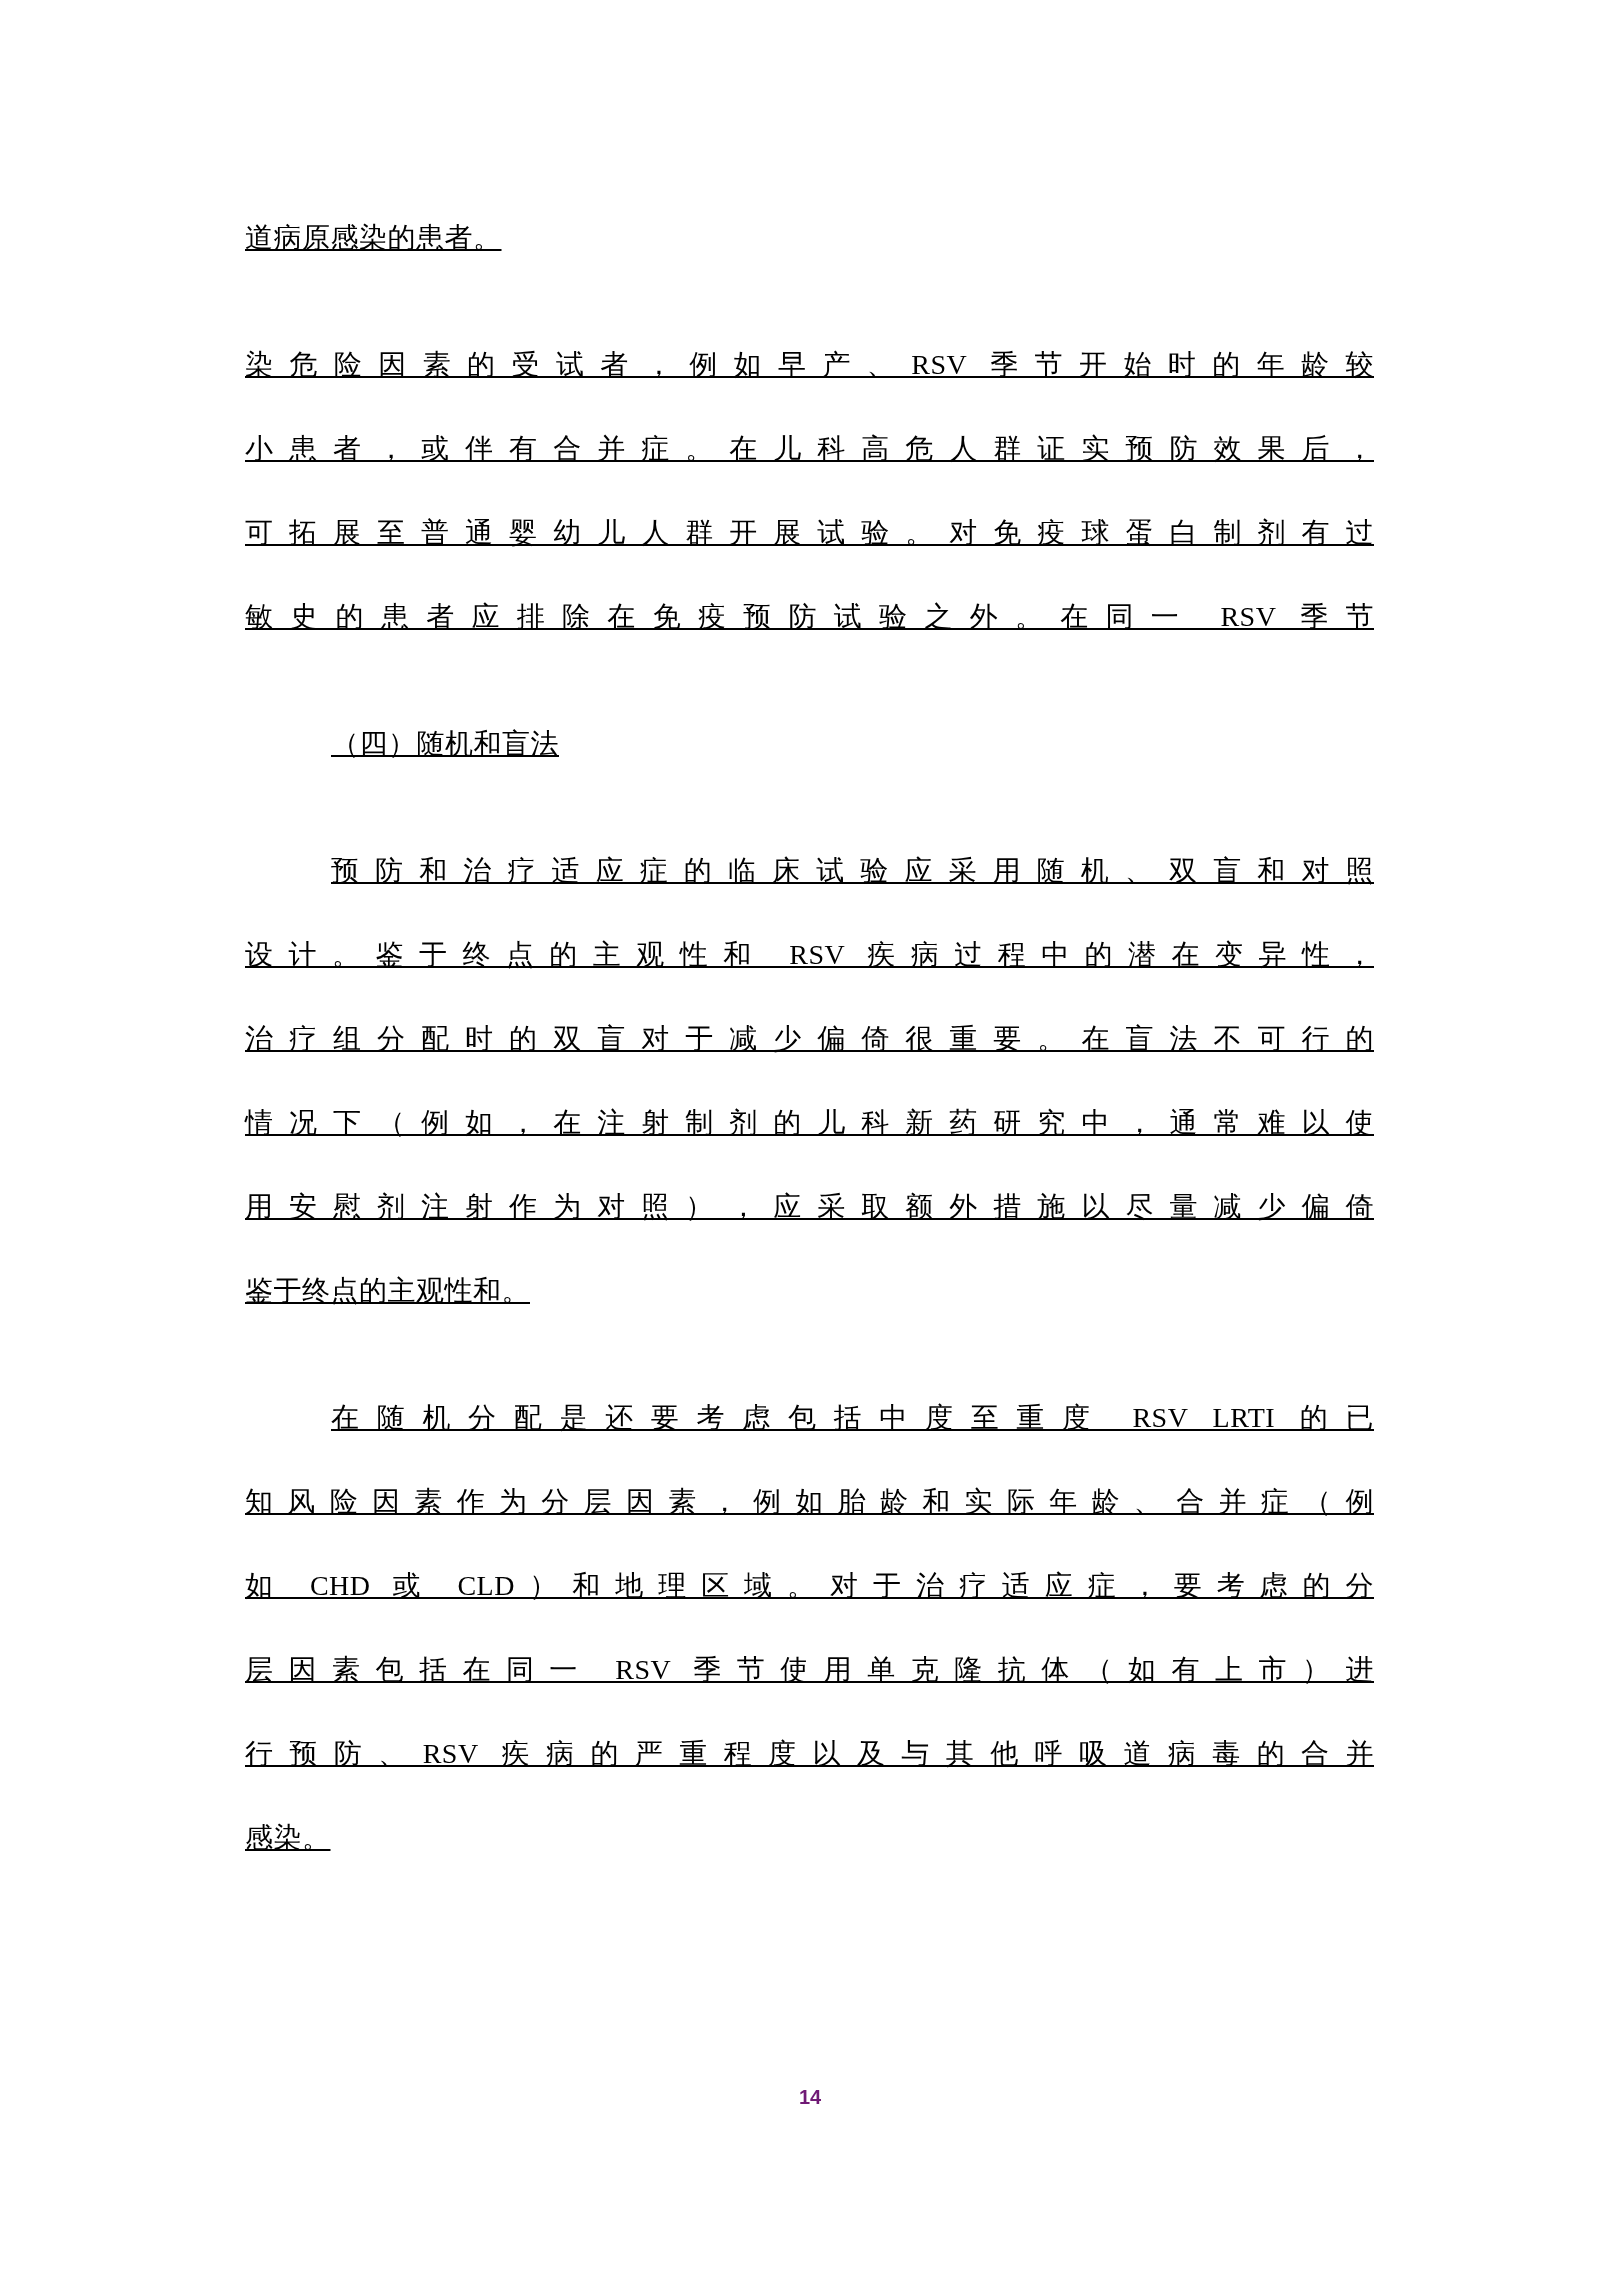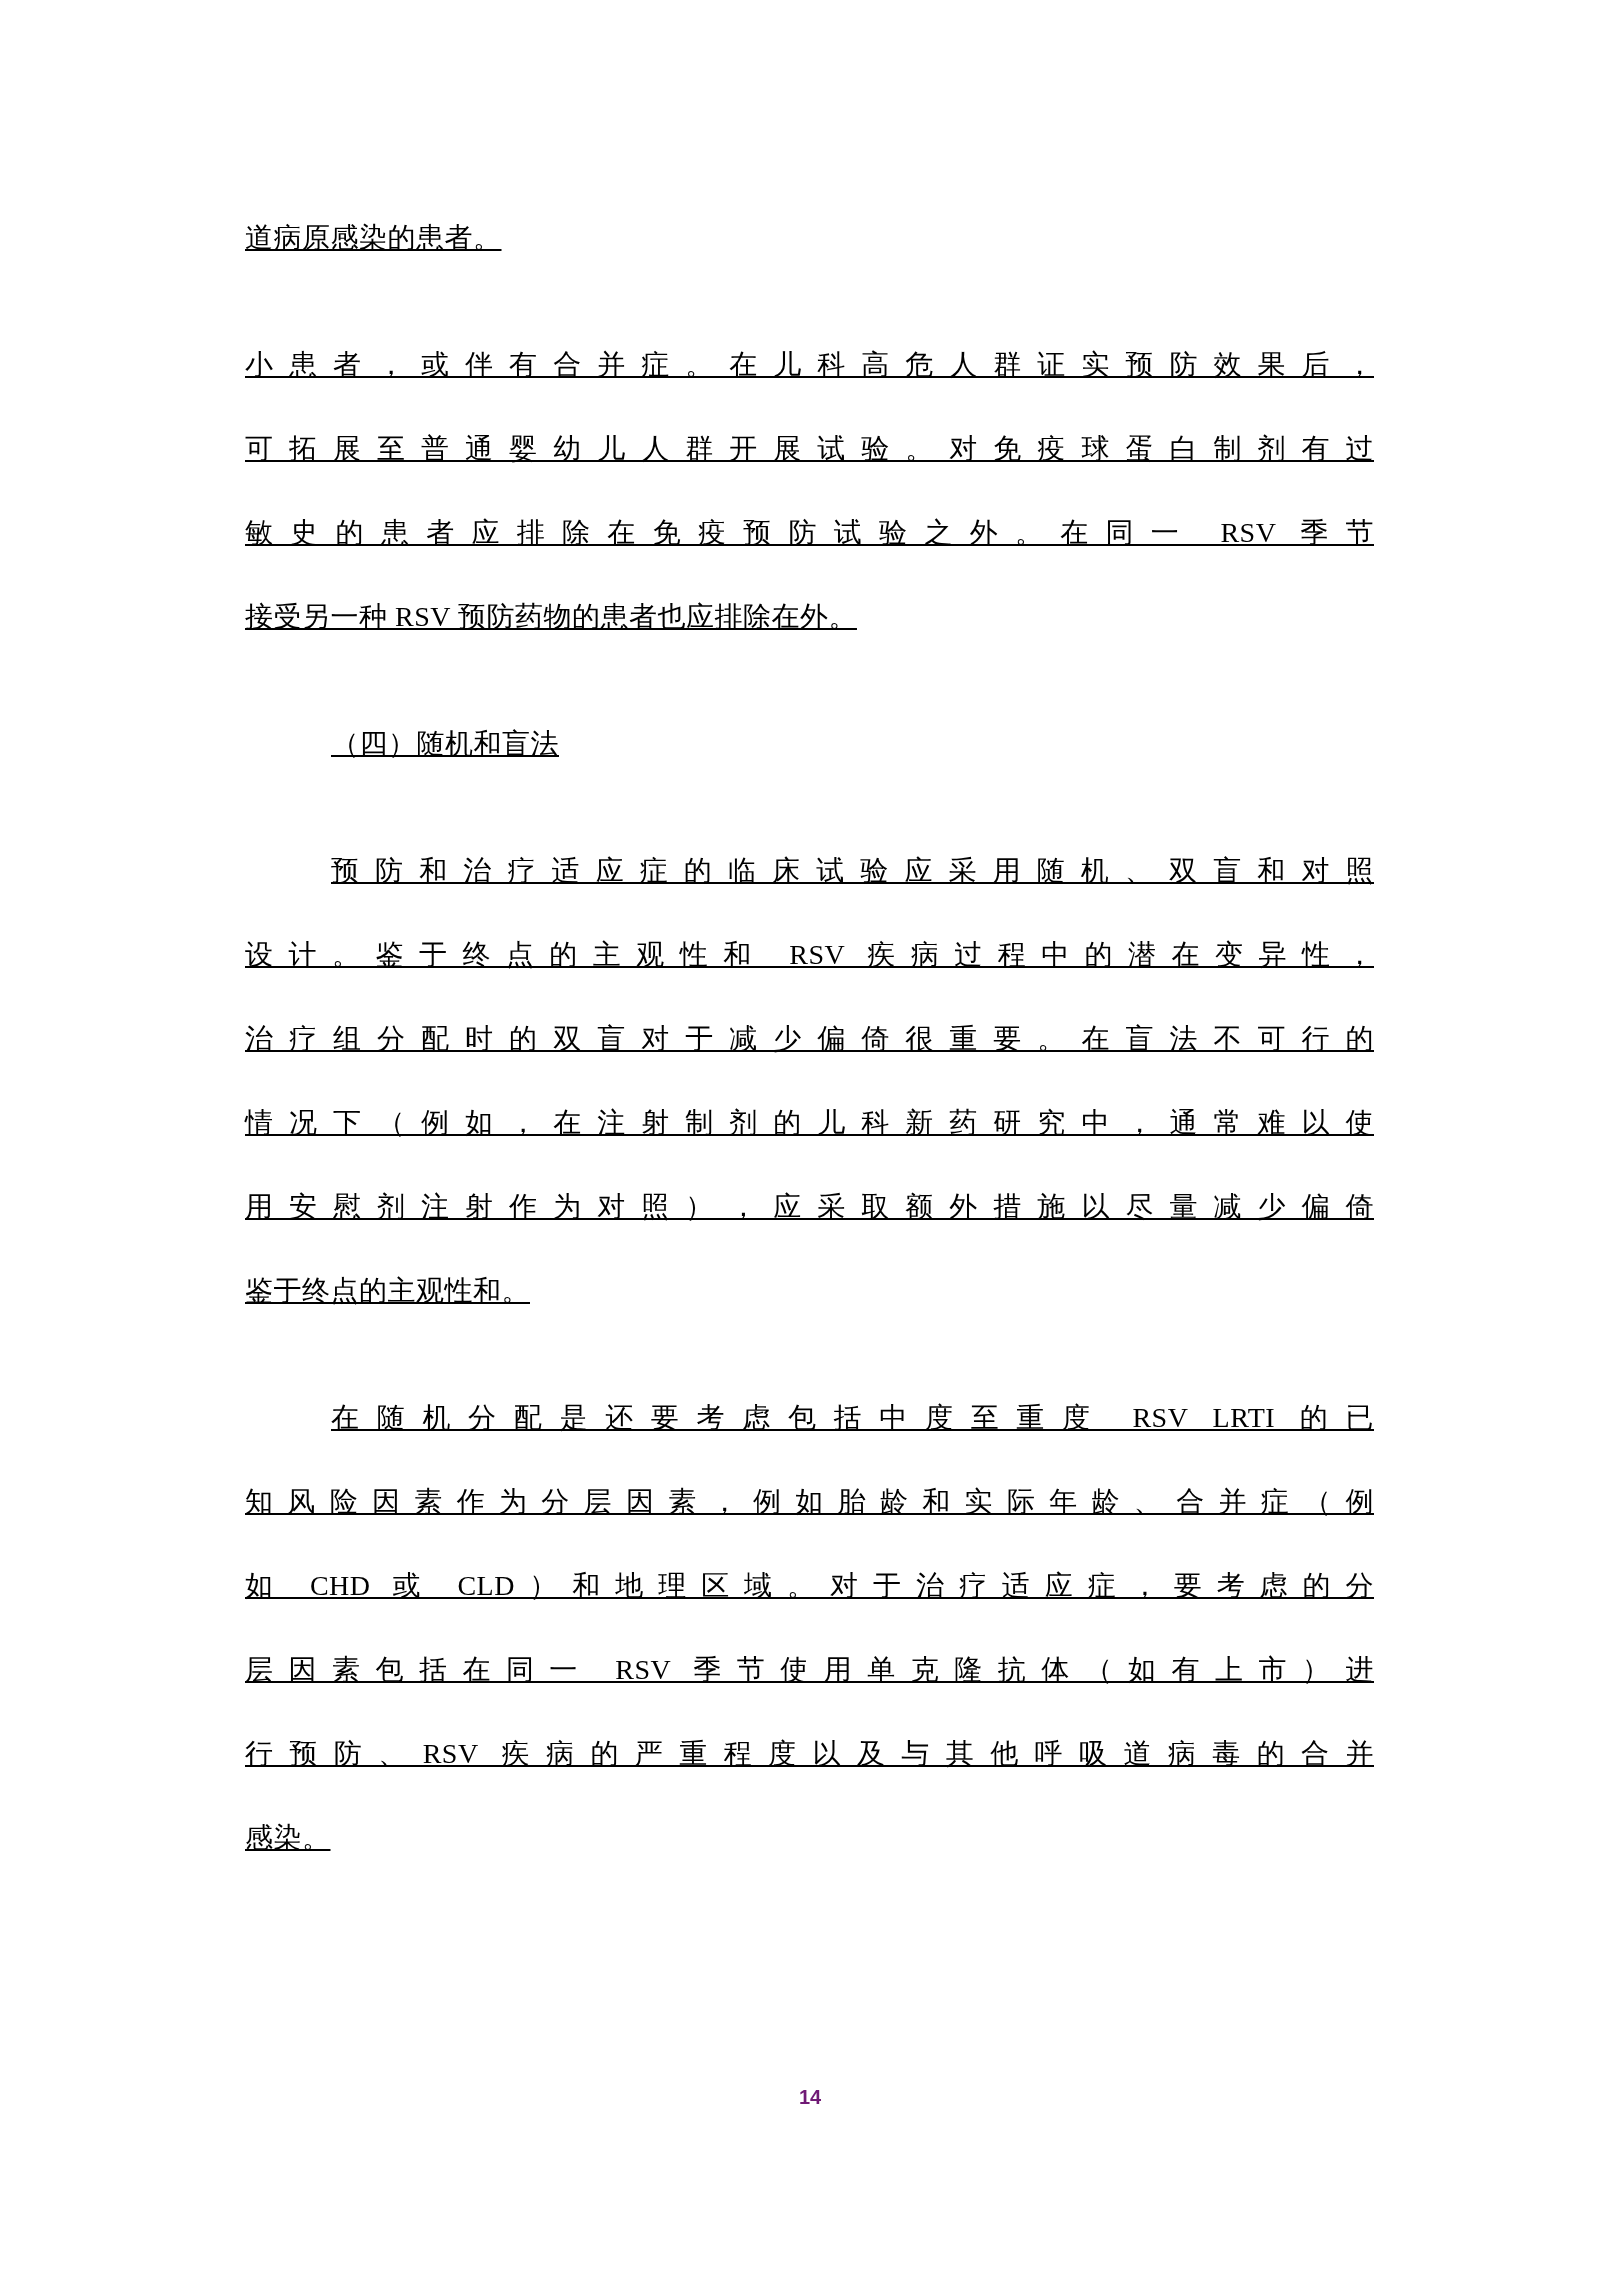--- a/index.html
+++ b/index.html
@@ -63,24 +63,24 @@
 </style>
 </head>
 <body>
 
 <div class="page">
   <div class="doc-body" id="doc-body">
       <div class="block">
         <div class="line first last">道病原感染的患者。</div>
       </div>
       <div class="block indent">
+        <div class="line">染危险因素的受试者，例如早产、RSV 季节开始时的年龄较</div>
         <div class="line">小患者，或伴有合并症。在儿科高危人群证实预防效果后，</div>
         <div class="line">可拓展至普通婴幼儿人群开展试验。对免疫球蛋白制剂有过</div>
         <div class="line">敏史的患者应排除在免疫预防试验之外。在同一 RSV 季节</div>
-        <div class="line last">接受另一种 RSV 预防药物的患者也应排除在外。</div>
       </div>
       <div class="block indent heading">
         <div class="line first last">（四）随机和盲法</div>
       </div>
       <div class="block indent">
         <div class="line first">预防和治疗适应症的临床试验应采用随机、双盲和对照</div>
         <div class="line">设计。鉴于终点的主观性和 RSV 疾病过程中的潜在变异性，</div>
         <div class="line">治疗组分配时的双盲对于减少偏倚很重要。在盲法不可行的</div>
         <div class="line">情况下（例如，在注射制剂的儿科新药研究中，通常难以使</div>
         <div class="line">用安慰剂注射作为对照），应采取额外措施以尽量减少偏倚</div>

